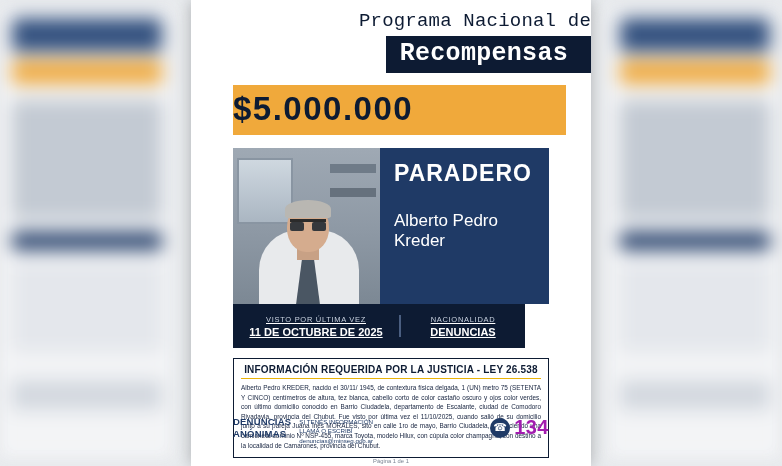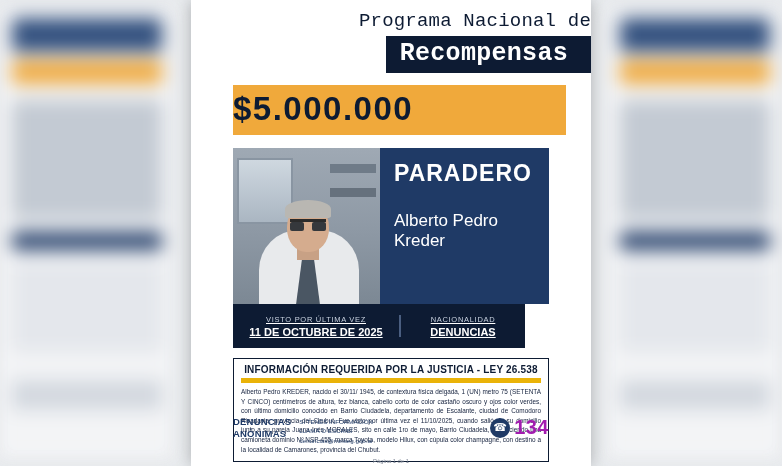--- a/index.html
+++ b/index.html
@@ -211,21 +211,21 @@
   .info {
     margin: 10px 42px 0 42px;
     border: 1px solid #0d1b33;
     padding: 5px 7px 7px 7px;
   }
   .info .title {
     font-size: 10px;
     font-weight: bold;
     color: #0d1b33;
     text-align: center;
-    border-bottom: 5px solid #eab308;
+    border-bottom: 1px solid #eab308;
     padding-bottom: 3px;
     margin-bottom: 4px;
     letter-spacing: 0.2px;
   }
   .info .body {
     font-size: 6.4px;
     line-height: 1.5;
     color: #14213d;
     text-align: justify;
   }

